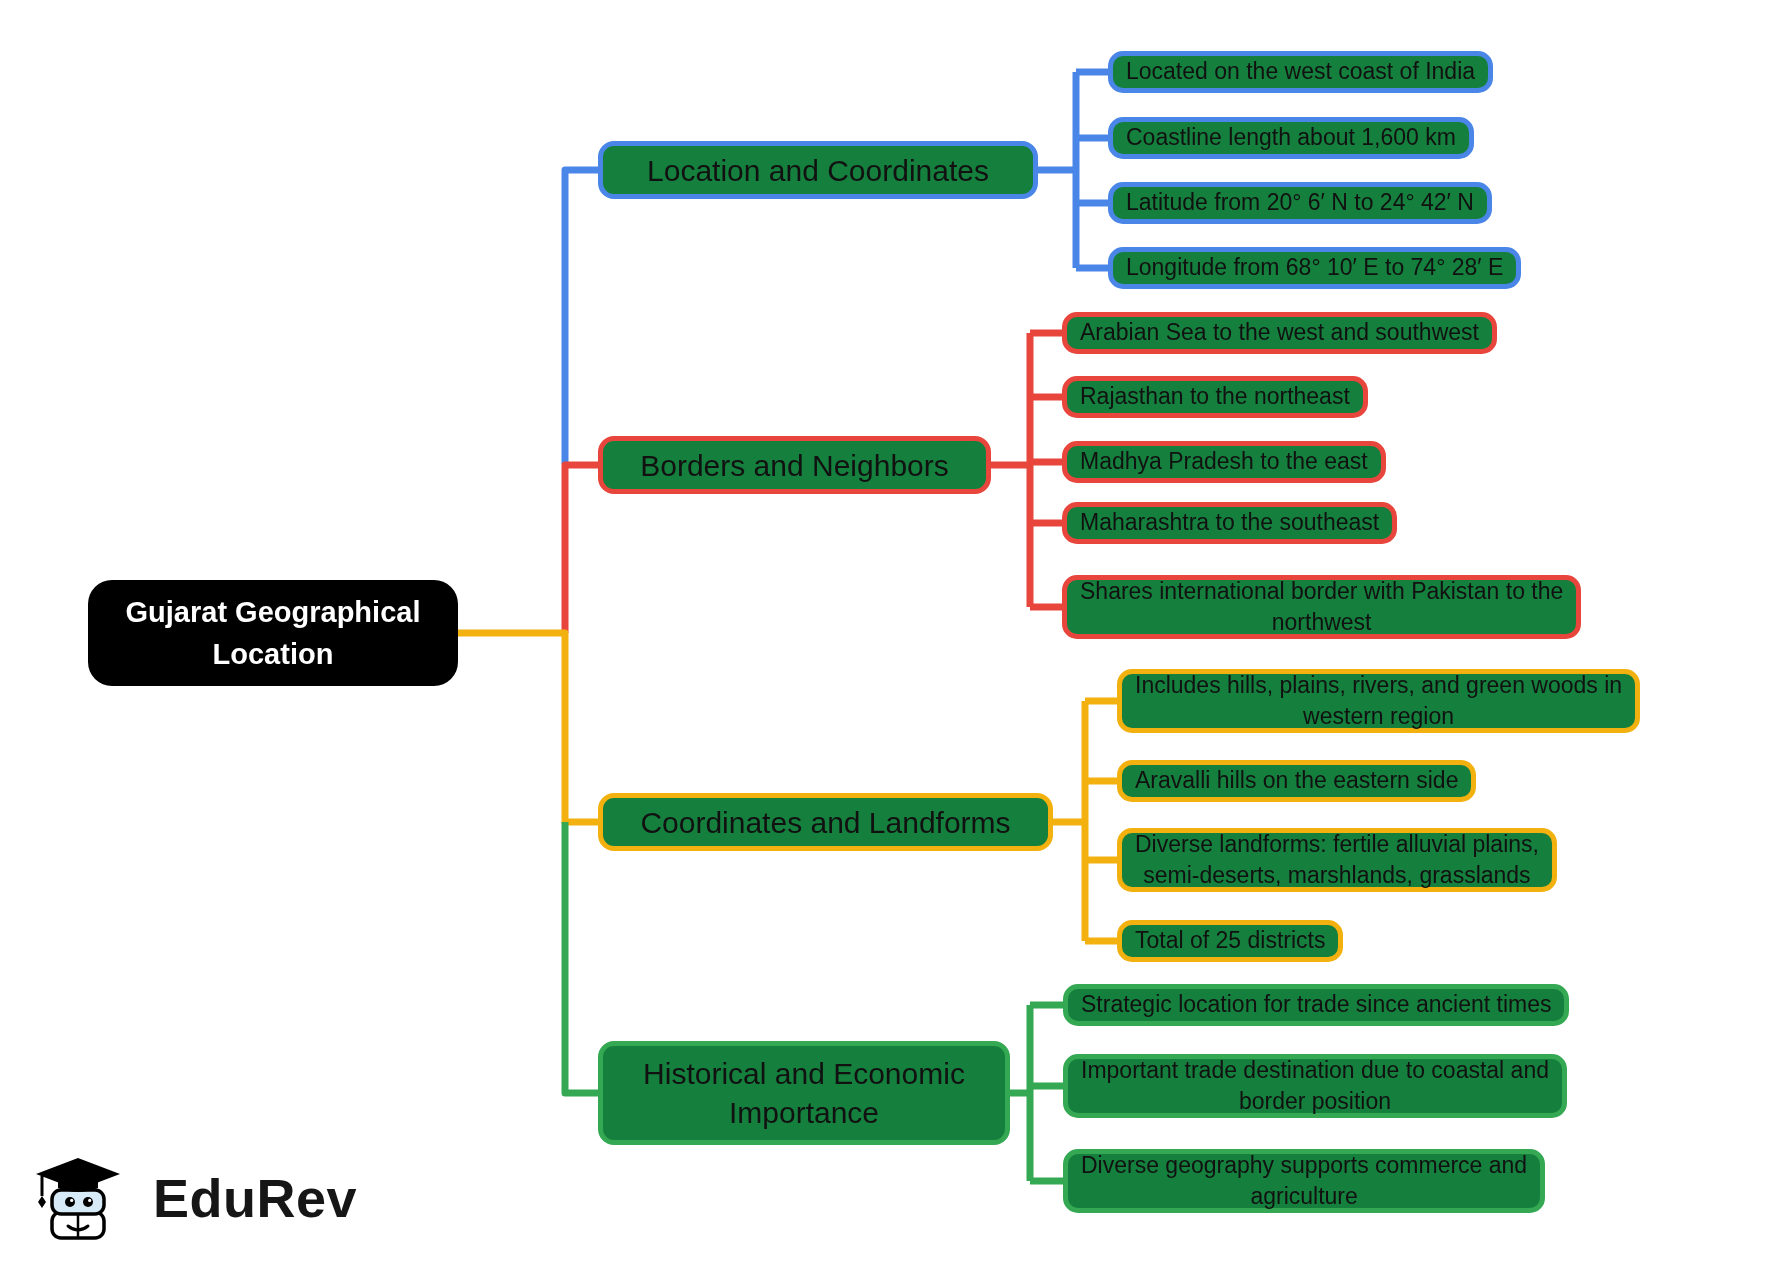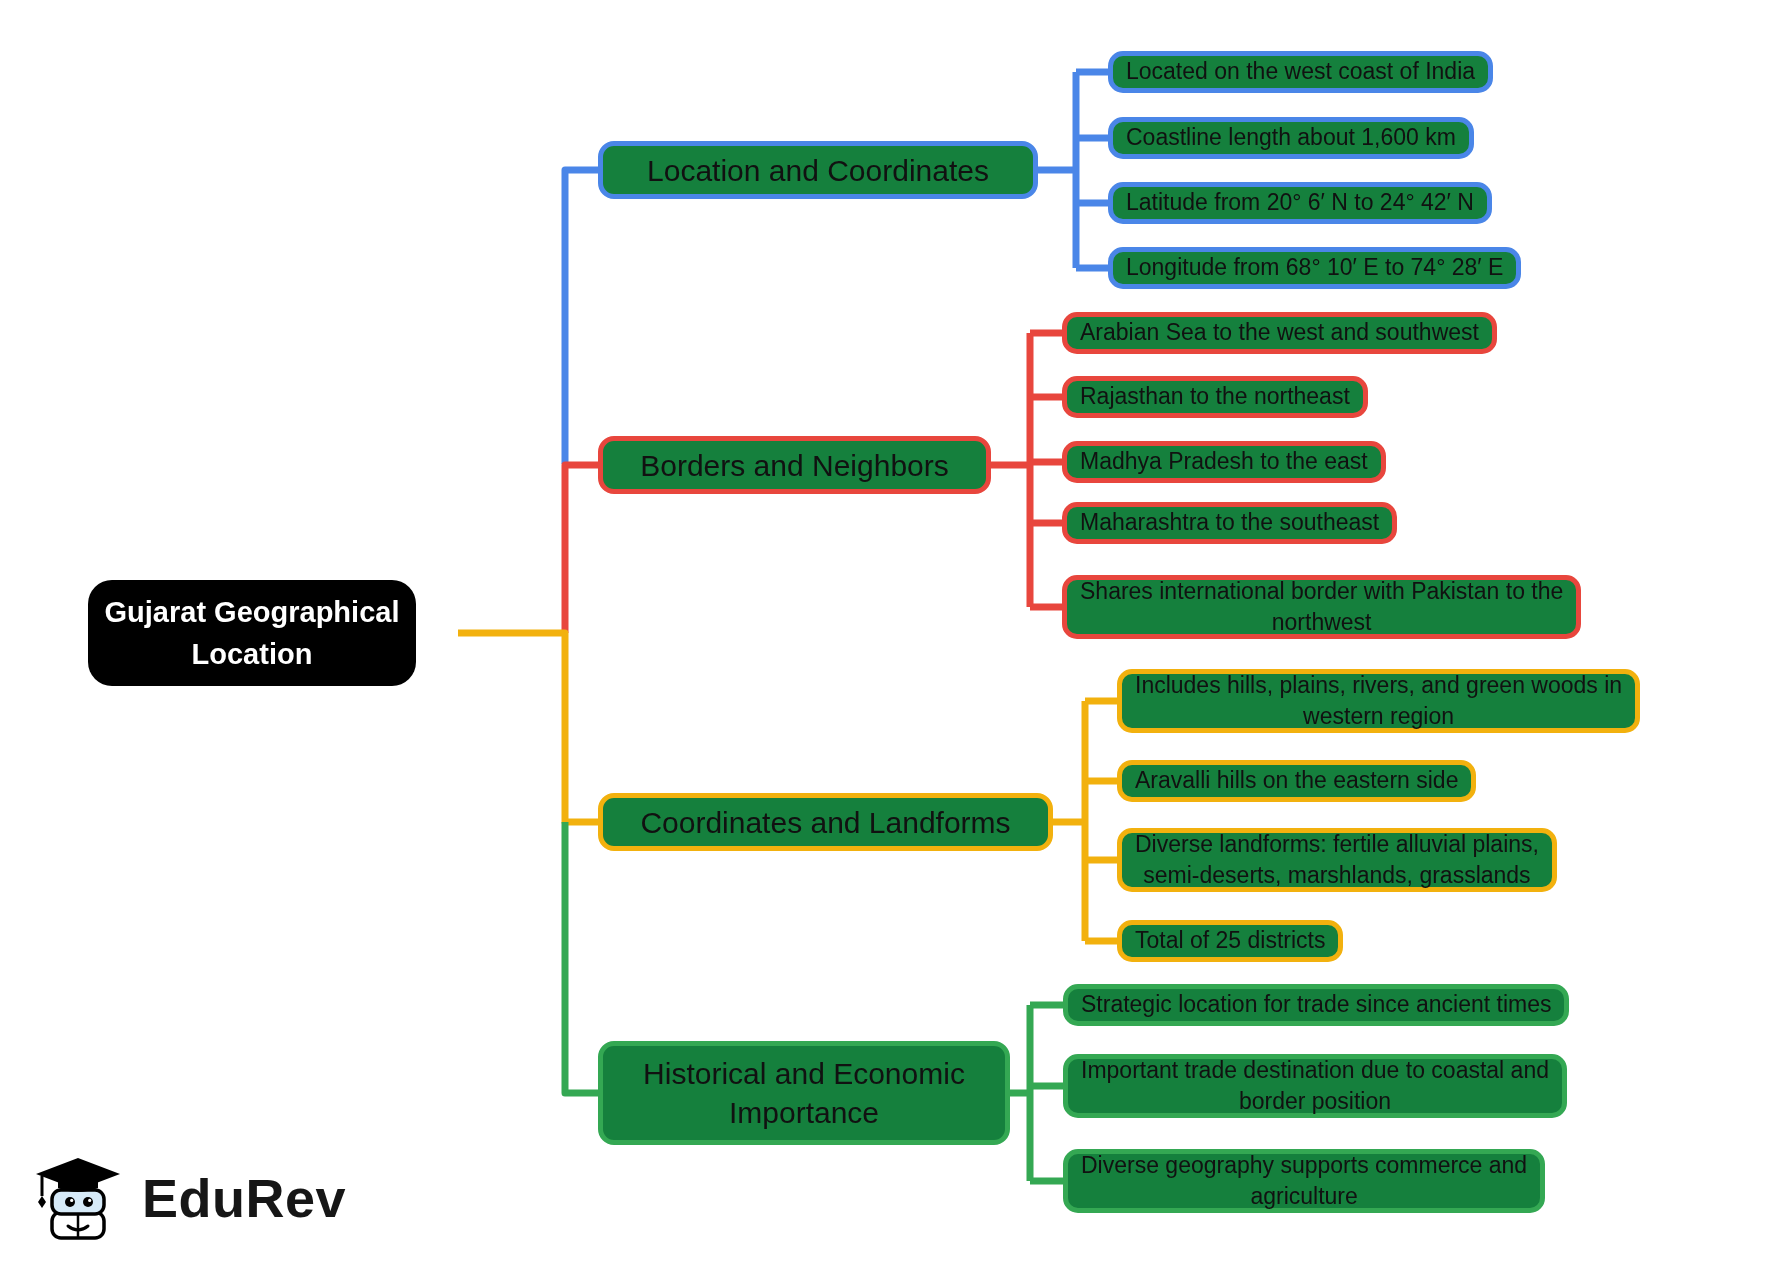--- a/index.html
+++ b/index.html
@@ -36,21 +36,21 @@
   }
   .root-node {
     background: #000000;
     color: #ffffff;
     font-weight: bold;
     font-size: 29px;
     line-height: 1.45;
     border-radius: 24px;
     justify-content: center;
     text-align: center;
-    width: 328px;
+    width: 370px;
     height: 106px;
   }
   .branch-node {
     border: 5px solid #c2410c;
     border-radius: 16px;
     font-size: 30px;
     line-height: 1.3;
     justify-content: center;
     text-align: center;
     height: 58px;
@@ -68,21 +68,21 @@
     height: 64px;
     justify-content: center;
     text-align: center;
   }
   #logo {
     position: absolute;
     left: 30px;
     top: 1150px;
     display: flex;
     align-items: center;
-    gap: 16px;
+    gap: 27px;
     z-index: 2;
   }
   #logo-text {
     font-size: 54px;
     font-weight: bold;
     color: #161616;
     letter-spacing: 0.5px;
   }
 </style>
 </head>

